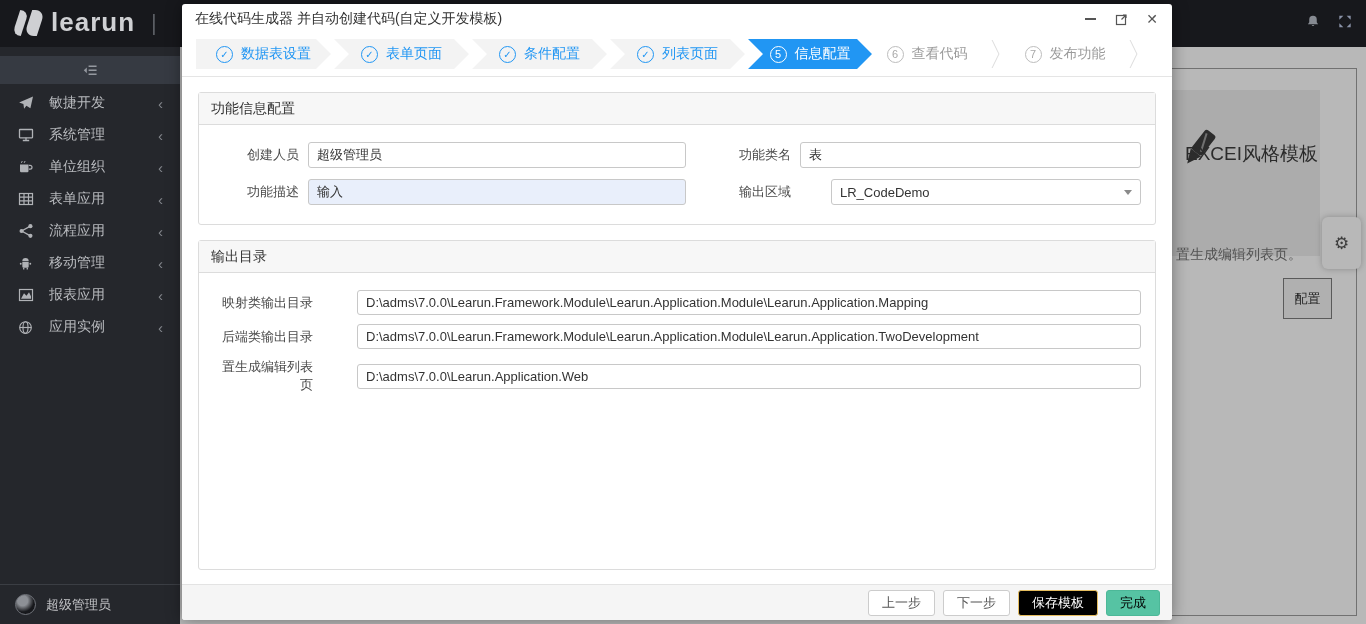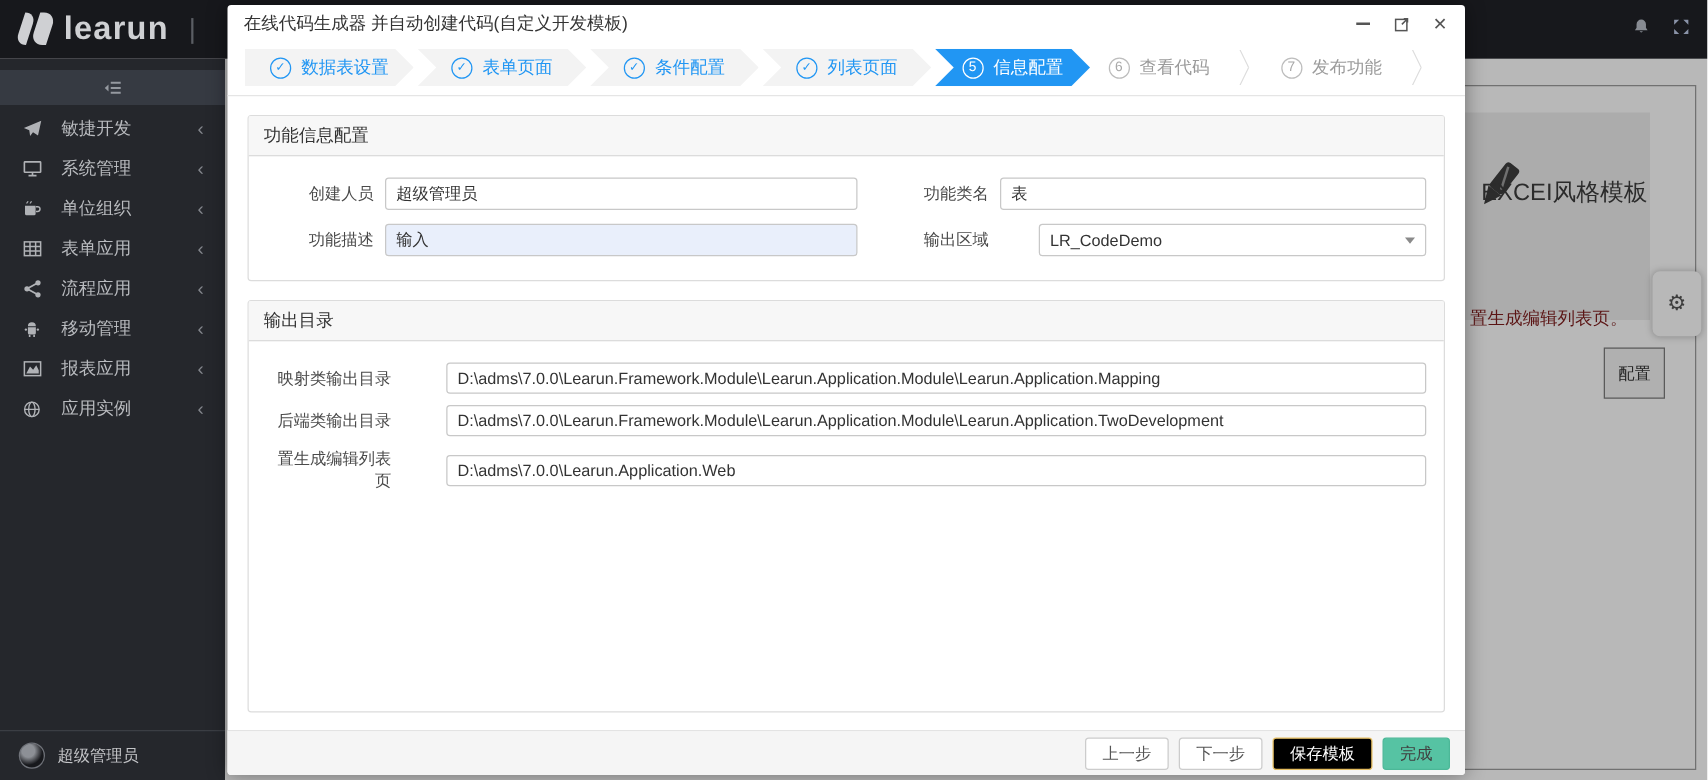--- a/index.html
+++ b/index.html
@@ -27,21 +27,21 @@
     display:flex; align-items:center; gap:10px; padding:0 15px; color:#c3c4c7; font-size:13px; }
   .avatar { width:21px; height:21px; border-radius:50%; border:1px solid #70737a;
     background:radial-gradient(circle at 35% 30%, #8d9096 0 28%, #17181c 62%); }
 
   
   .bg-content { position:absolute; left:180px; top:47px; width:1186px; height:577px; background:#fff; z-index:1; }
   .bg-panel { position:absolute; left:18px; top:21px; right:9px; bottom:8px; border:1px solid #9d9d9d; }
   .template-card { position:absolute; right:46px; top:43px; width:332px; height:166px; background:#efefef; }
   .pen-icon-wrap { position:absolute; right:146px; top:78px; }
   .card-title { position:absolute; right:48px; top:94px; font-size:19px; color:#3c3c3c; }
-  .partial-caption { position:absolute; left:996px; top:199px; font-size:14px; color:#7f1d1d; white-space:nowrap; }
+  .partial-caption { position:absolute; left:996px; top:199px; font-size:14px; color:#737373; white-space:nowrap; }
   .config-btn { position:absolute; right:34px; top:231px; width:49px; height:41px; background:#f4f4f4;
     border:1px solid #7d7d7d; font-size:13px; color:#333; display:flex; align-items:center; justify-content:center; cursor:pointer; }
   .gear-tab { position:absolute; right:5px; top:170px; width:39px; height:52px; background:#fff; border-radius:6px;
     box-shadow:0 0 6px rgba(0,0,0,.25); display:flex; align-items:center; justify-content:center;
     color:#555; font-size:17px; cursor:pointer; }
 
   .dim-overlay { position:absolute; left:180px; top:47px; width:1186px; height:577px; background:rgba(0,0,0,.28); z-index:3; }
 
   
   .modal { position:absolute; left:182px; top:4px; width:990px; height:616px; background:#fff; z-index:10;
@@ -90,21 +90,21 @@
   .out-row { display:grid; grid-template-columns:100px 1fr; column-gap:7px; align-items:center;gap:44px; }
   .out-row .f-label { font-size:13px; }
   .out-row .txt-input { height:25px; }
 
   
   .modal-footer { height:36px; background:#f5f5f5; border-top:1px solid #e3e3e3; border-radius:0 0 3px 3px;
     display:flex; align-items:center; justify-content:flex-end; gap:8px; padding:0 12px; flex:0 0 auto; }
   .btn { height:26px; padding:0 13px; font-size:13px; border-radius:3px; border:1px solid #ccc;
     background:#fff; color:#555; cursor:pointer; font-family:inherit; }
   .btn.warning { background:#000000; border-color:#e5bd5f; color:#fff; }
-  .btn.success { background:#56c3a3; border-color:#4cb898; color:#404040; }
+  .btn.success { background:#56c3a3; border-color:#4cb898; color:#000000; }
 </style>
 </head>
 <body>
 
 <div class="app-header">
   <div class="logo">
     <div class="logo-leaves">
       <div class="leaf small"></div>
         <div class="leaf"></div>
     </div>

